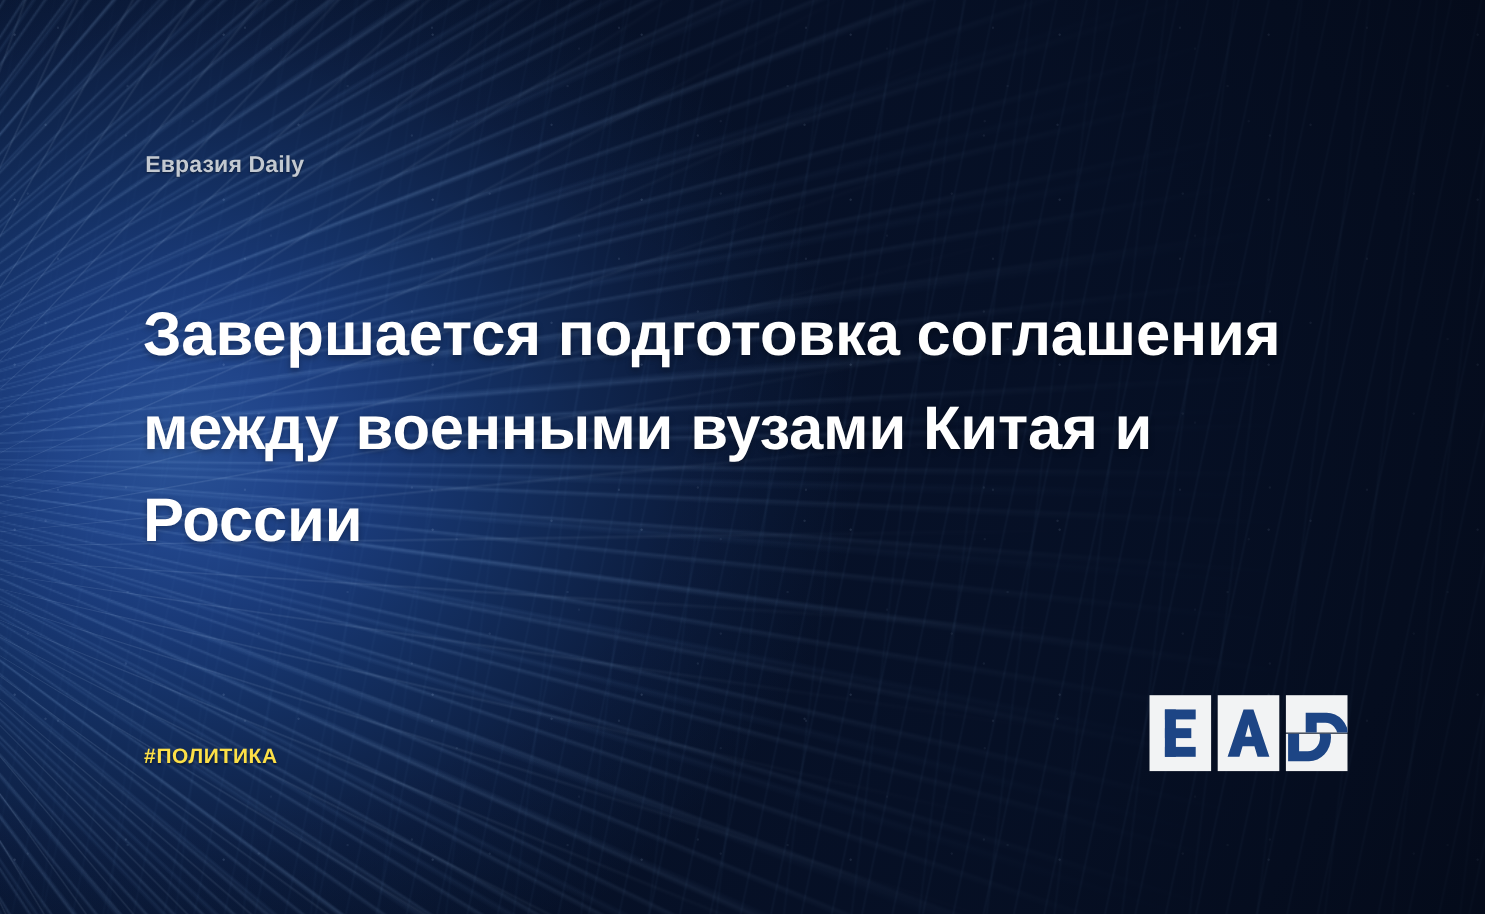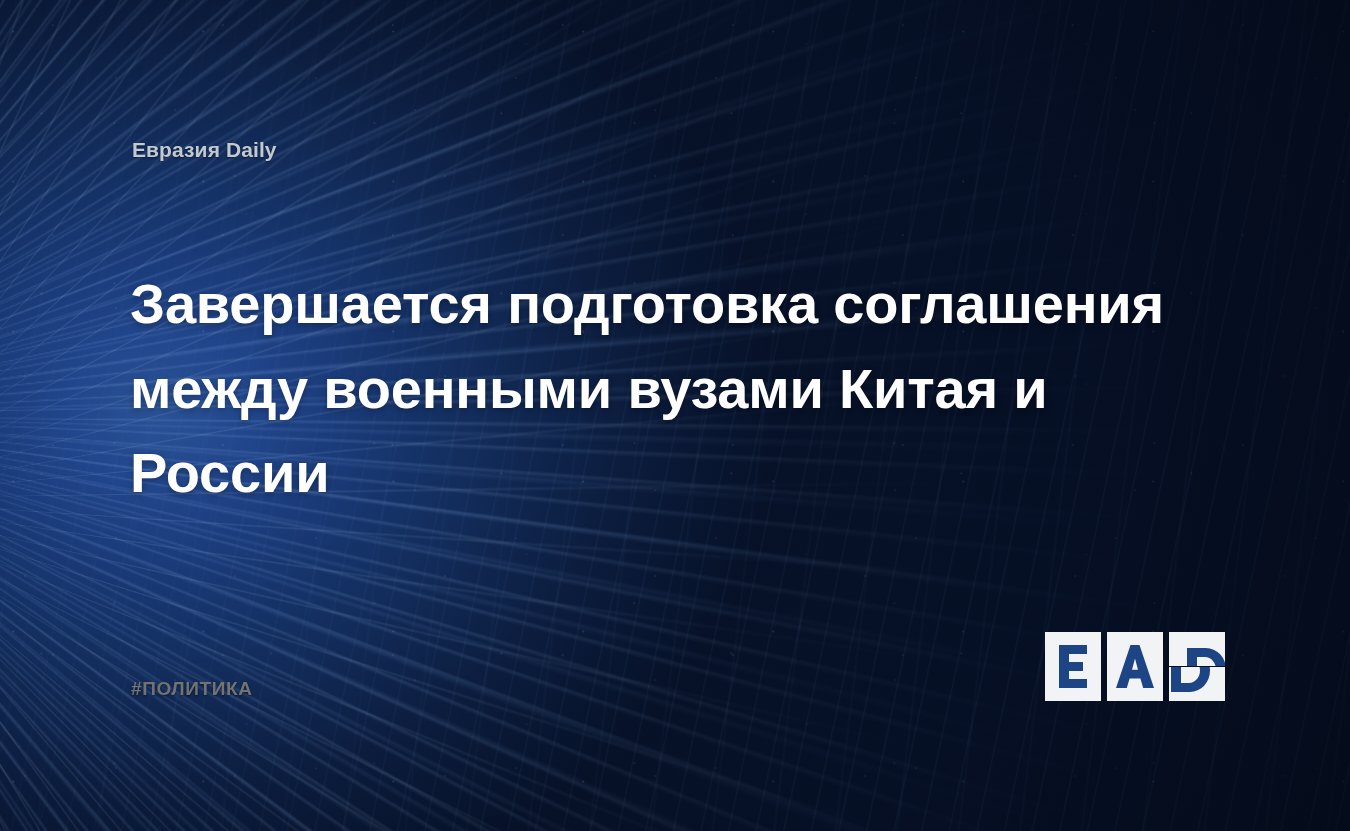--- a/index.html
+++ b/index.html
@@ -148,21 +148,21 @@
     text-shadow: 0 2px 6px rgba(0,0,0,0.30);
   }
 
   .hashtag {
     position: absolute;
     left: 131px;
     top: 678px;
     font-size: 19px;
     font-weight: bold;
     letter-spacing: 0.6px;
-    color: #737373;
+    color: #fde047;
     text-transform: uppercase;
     white-space: nowrap;
     text-shadow: 0 1px 2px rgba(0,0,0,0.45);
   }
 
   
   .logo {
     position: absolute;
     left: 1045px;
     top: 632px;

